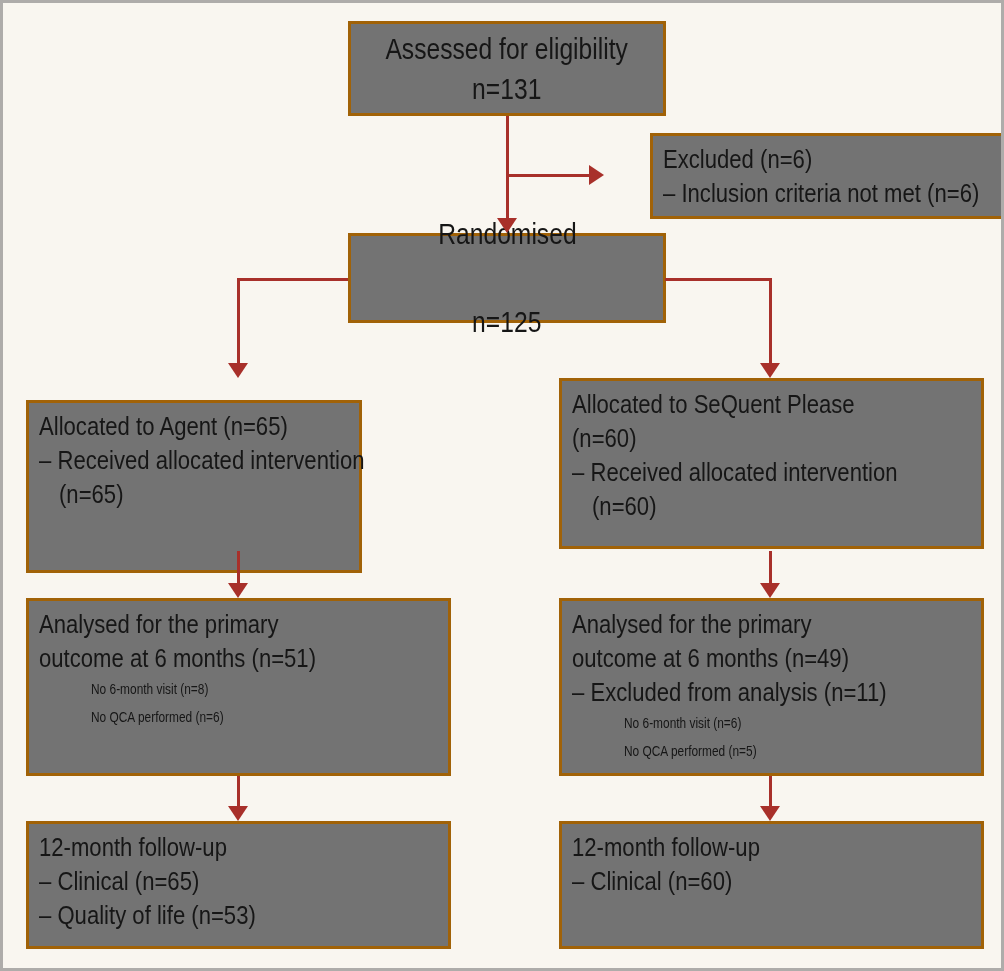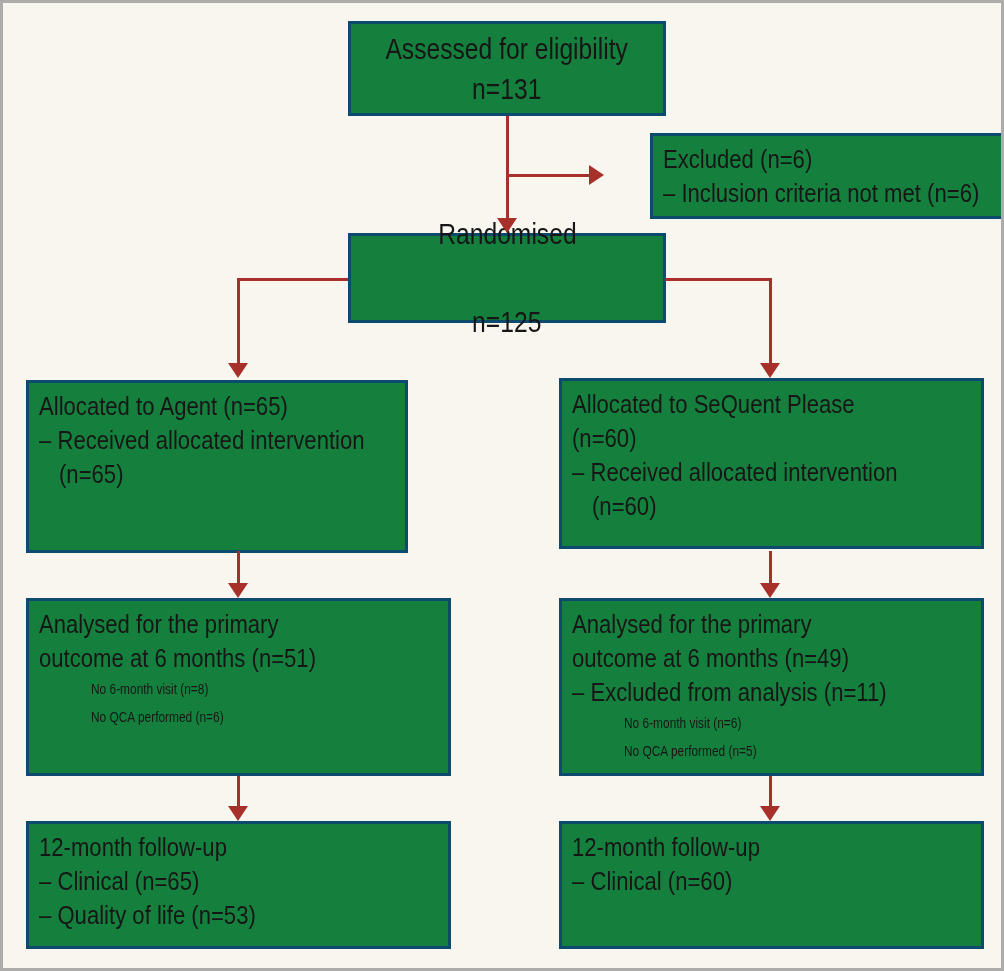--- a/index.html
+++ b/index.html
@@ -8,22 +8,22 @@
     width:1004px; height:971px;
     box-sizing:border-box;
     background:#f9f6f0;
     border:3px solid #aeacaa;
     font-family:"Liberation Sans", sans-serif;
     color:#161616;
     overflow:hidden;
   }
   .box {
     position:absolute;
-    background:#15803d;
-    border:3px solid #0c4a6e;
+    background:#737373;
+    border:3px solid #a16207;
     box-sizing:border-box;
     padding:6px 10px;
   }
   .box.center {
     display:flex; flex-direction:column;
     justify-content:center; align-items:center;
     text-align:center;
     padding:0;
   }
   .ln {
@@ -69,21 +69,21 @@
   <div class="box" style="left:600px; top:130px; width:385px; height:86px;margin-left:47px;">
     <div class="ln"><span>Excluded (n=6)</span></div>
     <div class="ln"><span>– Inclusion criteria not met (n=6)</span></div>
   </div>
 
   <div class="box center" style="left:345px; top:230px; width:318px; height:90px;gap:48px;">
     <div class="ln"><span>Randomised</span></div>
     <div class="ln"><span>n=125</span></div>
   </div>
 
-  <div class="box" style="left:23px; top:377px; width:382px; height:173px;">
+  <div class="box" style="left:23px; top:397px; width:336px; height:173px;">
     <div class="ln"><span>Allocated to Agent (n=65)</span></div>
     <div class="ln"><span>– Received allocated intervention</span></div>
     <div class="ln hang"><span>(n=65)</span></div>
   </div>
 
   <div class="box" style="left:556px; top:375px; width:425px; height:171px;">
     <div class="ln"><span>Allocated to SeQuent Please</span></div>
     <div class="ln"><span>(n=60)</span></div>
     <div class="ln"><span>– Received allocated intervention</span></div>
     <div class="ln hang"><span>(n=60)</span></div>

